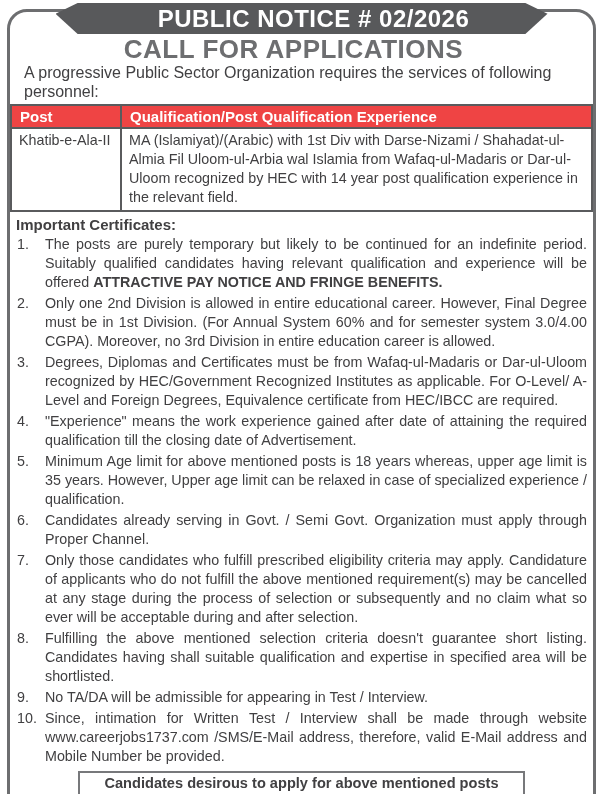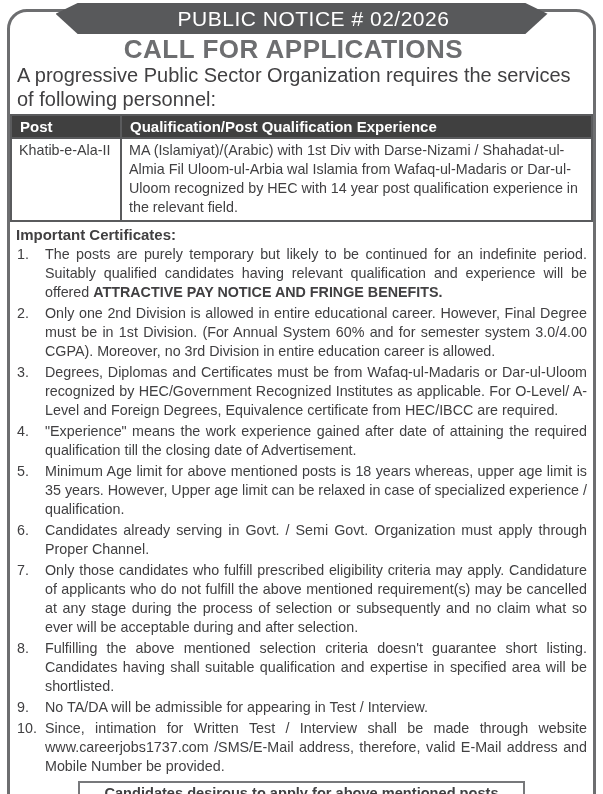--- a/index.html
+++ b/index.html
@@ -32,53 +32,53 @@
     background: #58595b;
     clip-path: polygon(0 35%, 4.5% 0, 95.5% 0, 100% 35%, 95.5% 100%, 4.5% 100%);
     display: flex;
     align-items: center;
     justify-content: center;
     position: relative;
     z-index: 2;
   }
   .ribbon-text {
     color: #ffffff;
-    font-weight: normal;
-    font-size: 21px;
+    font-weight: bold;
+    font-size: 24px;
     letter-spacing: 0.5px;
     white-space: nowrap;
     margin-left: 24px;
   }
 
   .call-title {
     text-align: center;
     font-weight: bold;
     font-size: 26px;
     line-height: 1.0;
     color: #6d6e70;
     letter-spacing: 0.5px;
     margin: 2px 16px 1px 0;
   }
 
   .intro {
-    font-size: 20px;
-    margin: 0 6px 3px 7px;
+    font-size: 16px;
+    margin: 0 6px 3px 14px;
     line-height: 1.2;
   }
 
   table.posts {
     width: 100%;
     border-collapse: collapse;
     table-layout: fixed;
   }
   table.posts th, table.posts td {
     border: 2px solid #5a5b5d;
   }
   table.posts th {
-    background: #404040;
+    background: #ef4444;
     color: #ffffff;
     text-align: left;
     font-size: 15px;
     padding: 2px 8px;
     font-weight: bold;
   }
   table.posts td {
     font-size: 14.3px;
     line-height: 1.33;
     padding: 2px 7px 3px 7px;

